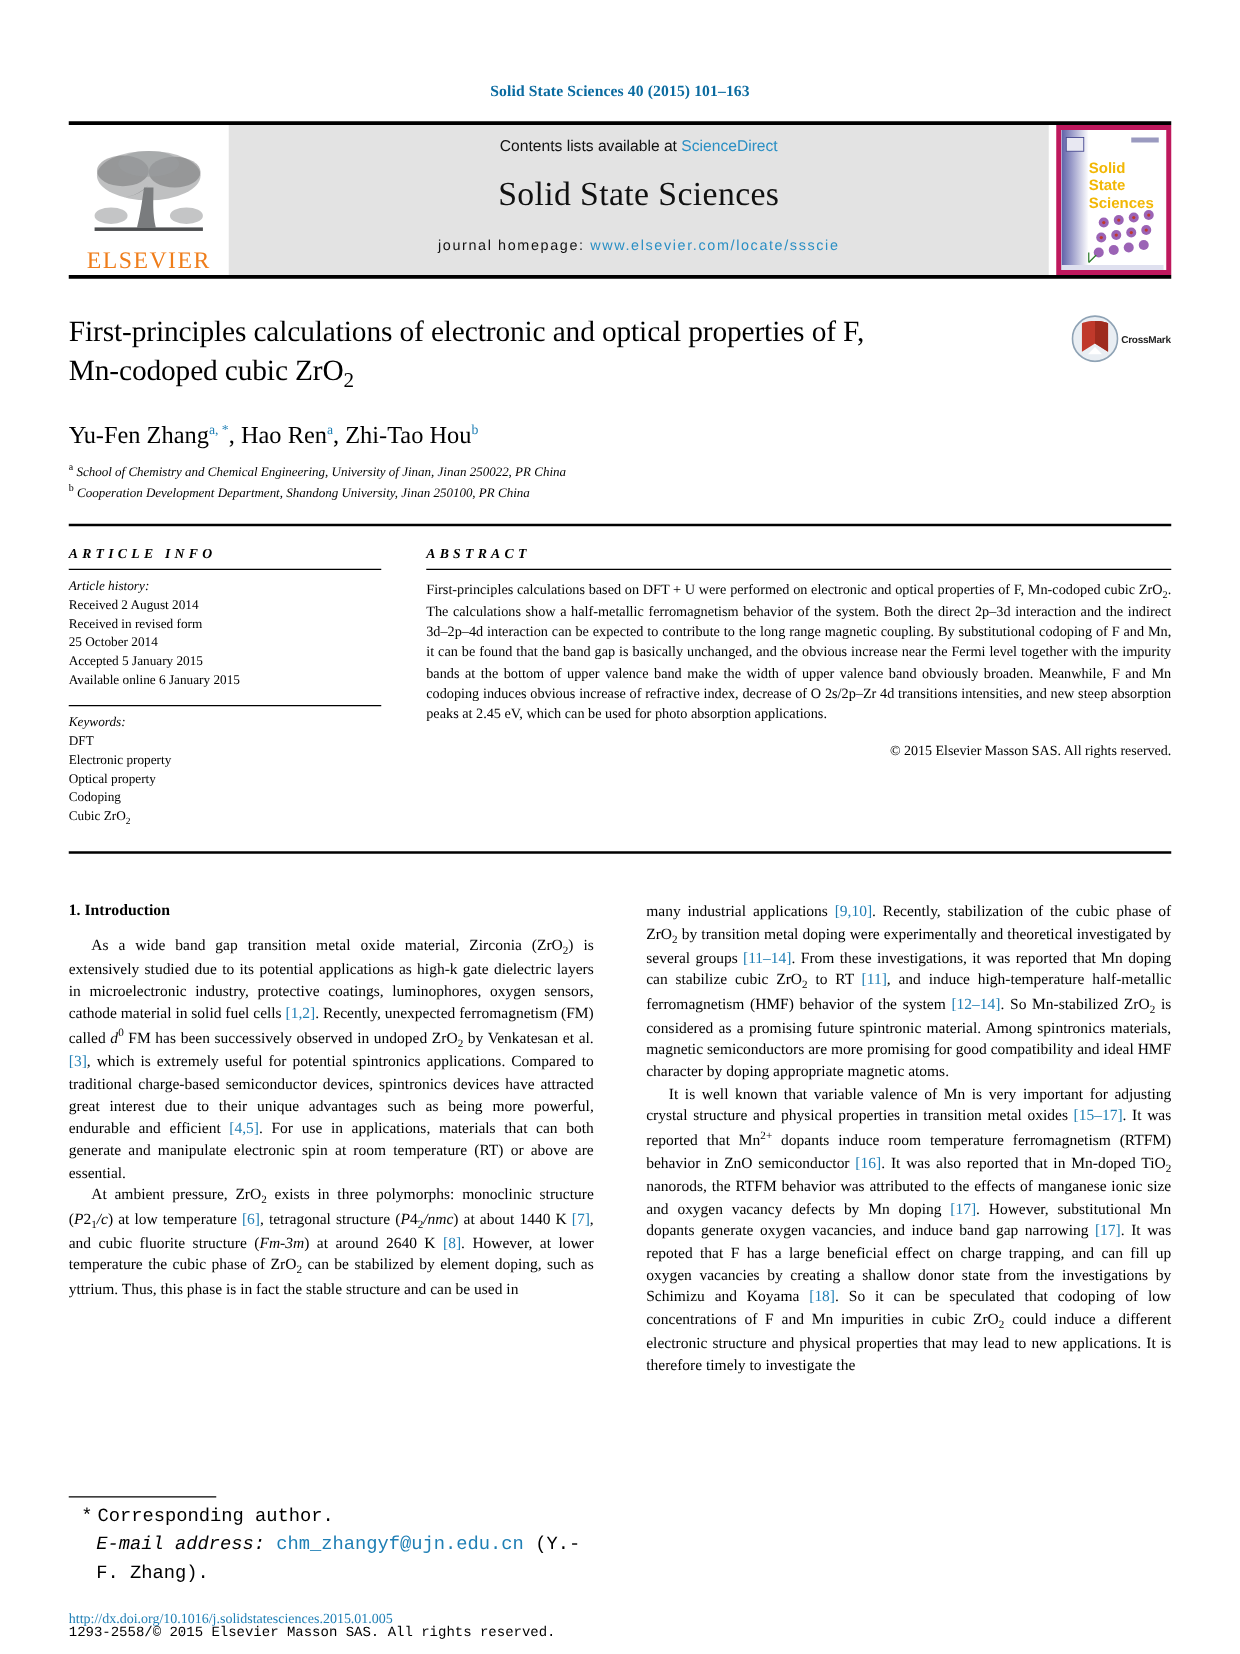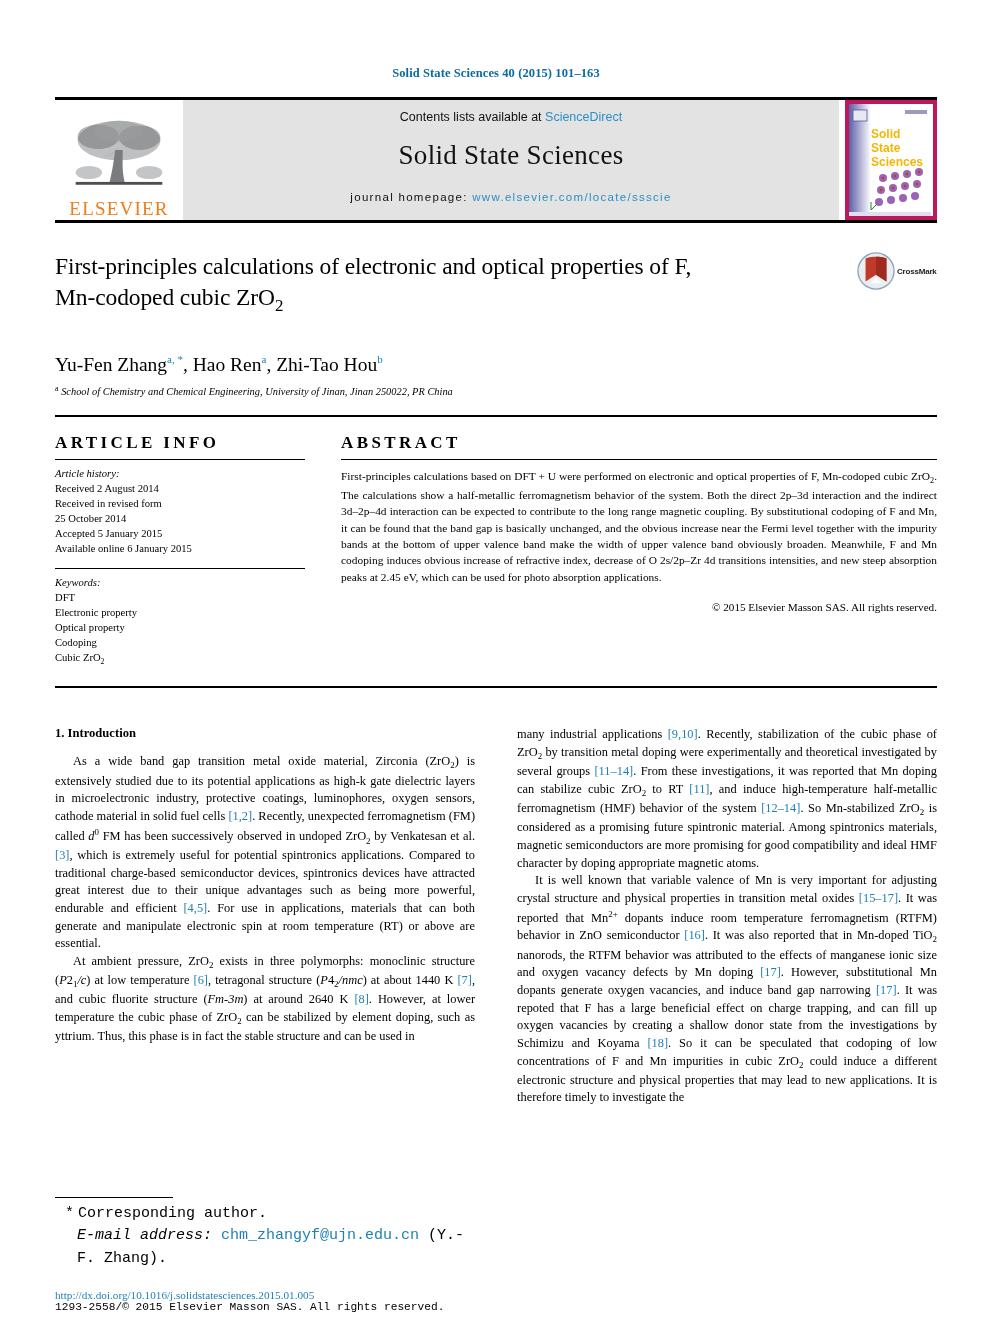--- a/index.html
+++ b/index.html
@@ -139,21 +139,21 @@
     font-family: "Liberation Sans", sans-serif;
     font-size: 8px;
     font-weight: bold;
     color: #222;
     margin-left: 2px;
     letter-spacing: -.2px;
   }
   .authors {
     font-family: "Liberation Serif", serif;
     font-size: 19.5px;
-    margin-top: 36px;
+    margin-top: 22px;
   }
   .authors sup { font-size: 11px; color: #1f7fb5; vertical-align: super; }
   .aff {
     font-family: "Liberation Serif", serif;
     font-style: italic;
     font-size: 10.4px;
     line-height: 1.45;
     margin-top: 7px;
   }
   .aff sup { font-style: normal; font-size: 8px; vertical-align: super; }
@@ -168,23 +168,24 @@
     display: flex;
     margin-top: 16px;
   }
   .col-info { width: 250px; flex: 0 0 250px; }
   .col-gap  { width: 36px; flex: 0 0 36px; }
   .col-abs  { flex: 1 1 auto; }
 
   .sec-head {
     font-family: "Liberation Serif", serif;
     font-weight: bold;
-    font-size: 17px;
+    font-size: 11px;
     letter-spacing: 3.4px;
     margin-bottom: 6px;
+    font-style: italic;
   }
   .thin-rule { border-top: 1.6px solid #000; }
   .info-body {
     font-family: "Liberation Serif", serif;
     font-size: 10.6px;
     line-height: 1.42;
     padding-top: 6px;
   }
   .info-body .ital { font-style: italic; }
   .kw-rule { border-top: 1.6px solid #000; margin-top: 12px; }
@@ -383,20 +384,21 @@
     </div>
 
     <div class="authors">
       <span>Yu-Fen Zhang</span><sup>a, *</sup>,
       <span>Hao Ren</span><sup>a</sup>,
       <span>Zhi-Tao Hou</span><sup>b</sup>
     </div>
 
     <div class="aff">
       <div><sup>a</sup> <span>School of Chemistry and Chemical Engineering, University of Jinan, Jinan 250022, PR China</span></div>
+      <div><sup>b</sup> <span>Cooperation Development Department, Shandong University, Jinan 250100, PR China</span></div>
     </div>
   </div>
 
   <div class="rule-after-authors"></div>
 
   <div class="info-abstract">
 
     <div class="col-info">
       <div class="sec-head">ARTICLE INFO</div>
       <div class="thin-rule"></div>

